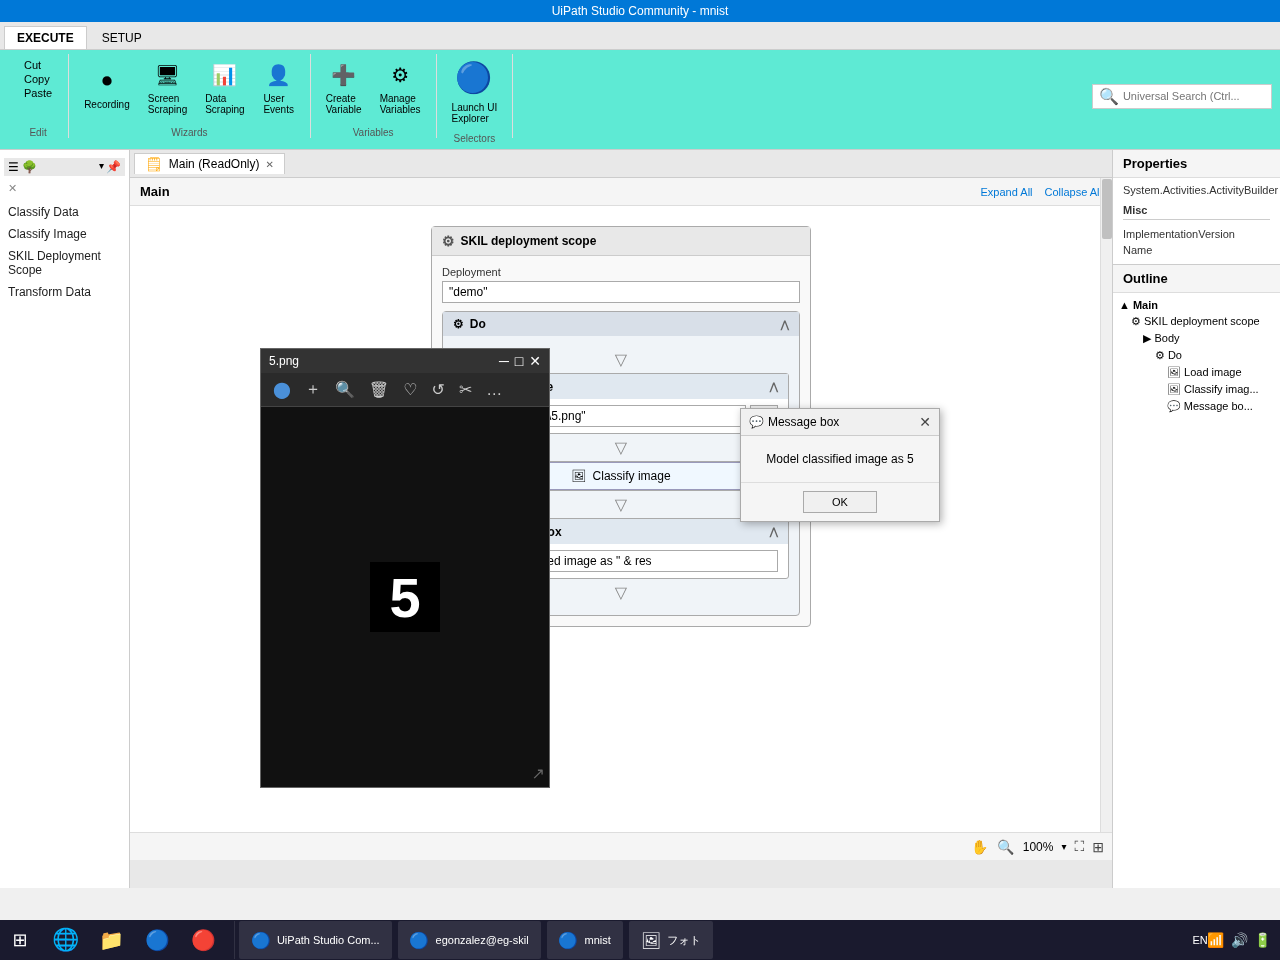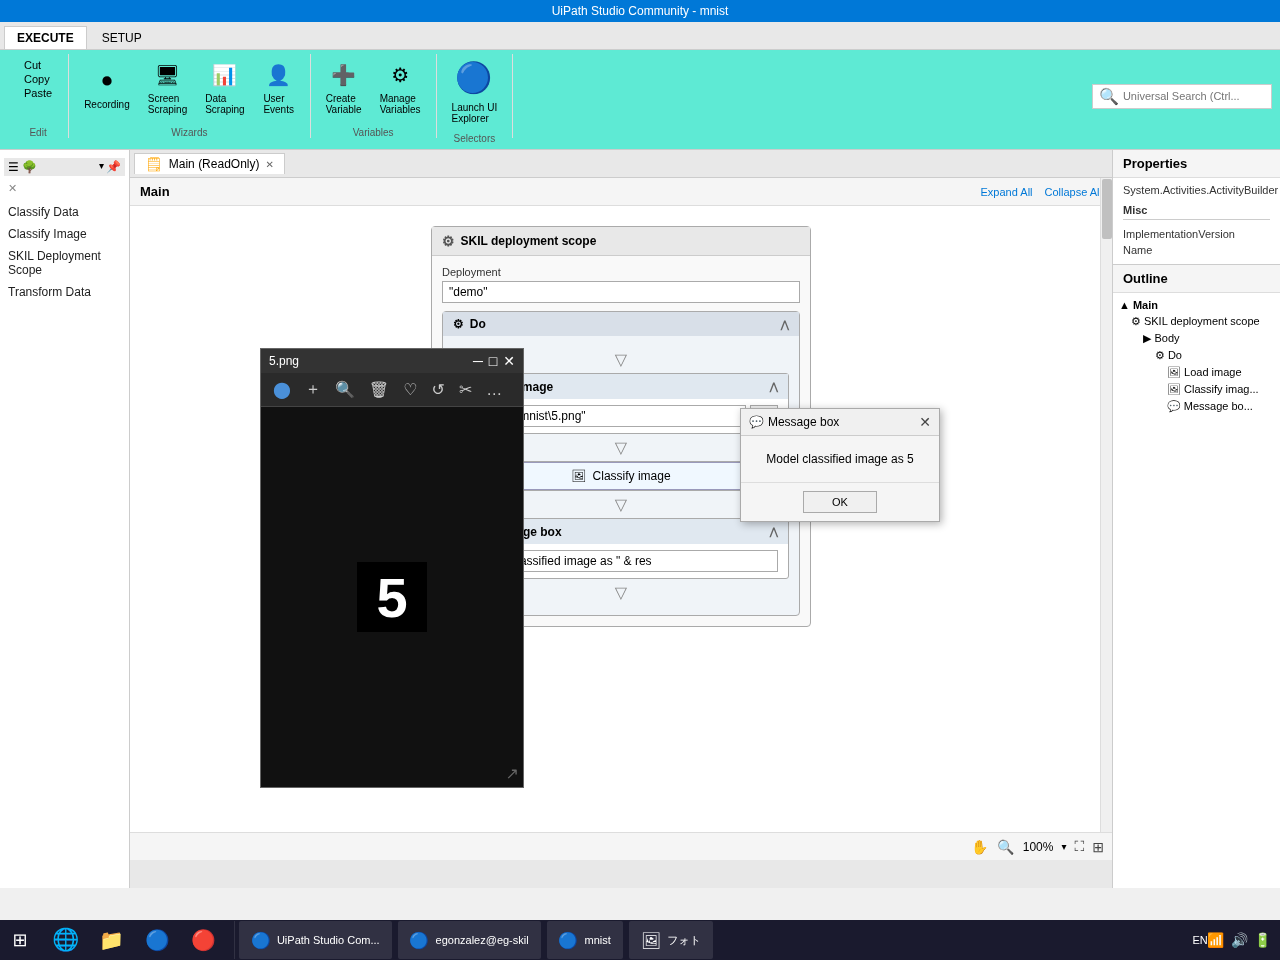--- a/index.html
+++ b/index.html
@@ -359,21 +359,21 @@
     .tree-indent1 { padding-left: 12px; }
     .tree-indent2 { padding-left: 24px; }
     .tree-indent3 { padding-left: 36px; }
     .tree-indent4 { padding-left: 48px; }
 
     
     #image-viewer {
       position: absolute;
       left: 130px;
       top: 170px;
-      width: 264px;
+      width: 290px;
       height: 440px;
       background: #1a1a1a;
       border: 1px solid #666;
       z-index: 100;
       display: flex;
       flex-direction: column;
     }
     #image-viewer-titlebar {
       background: #333;
       padding: 4px 8px;

